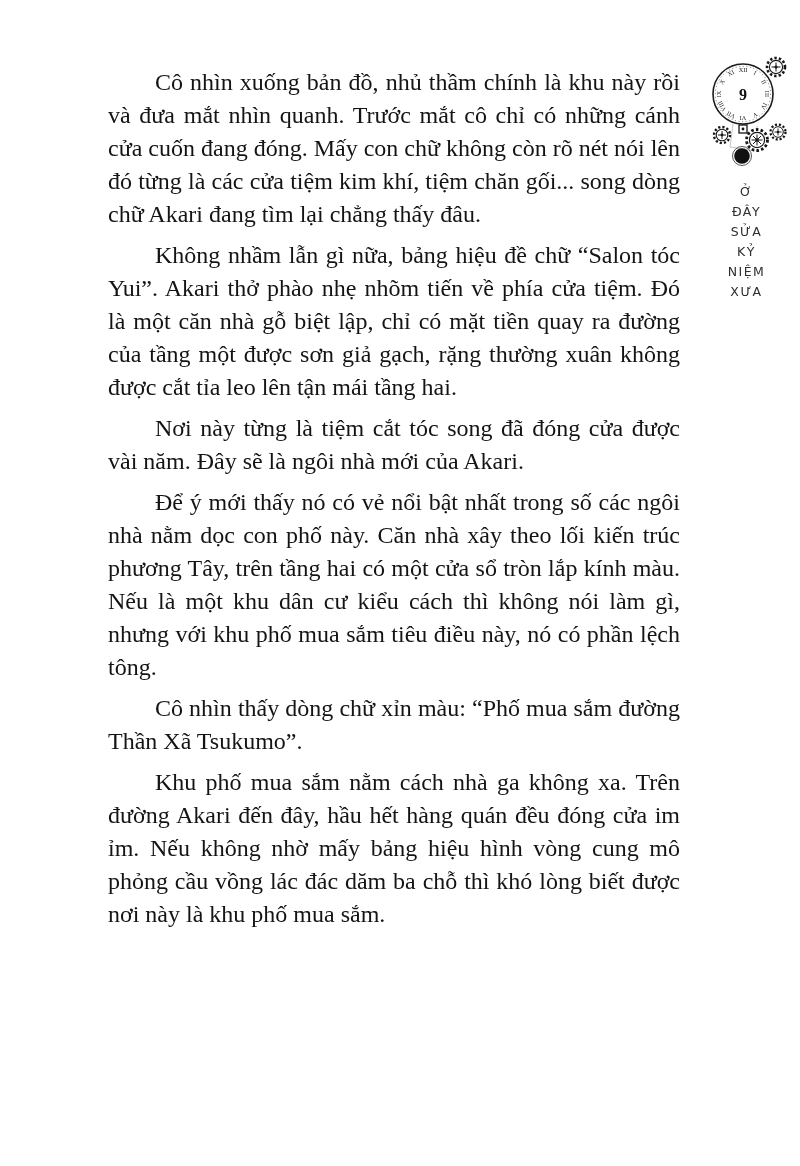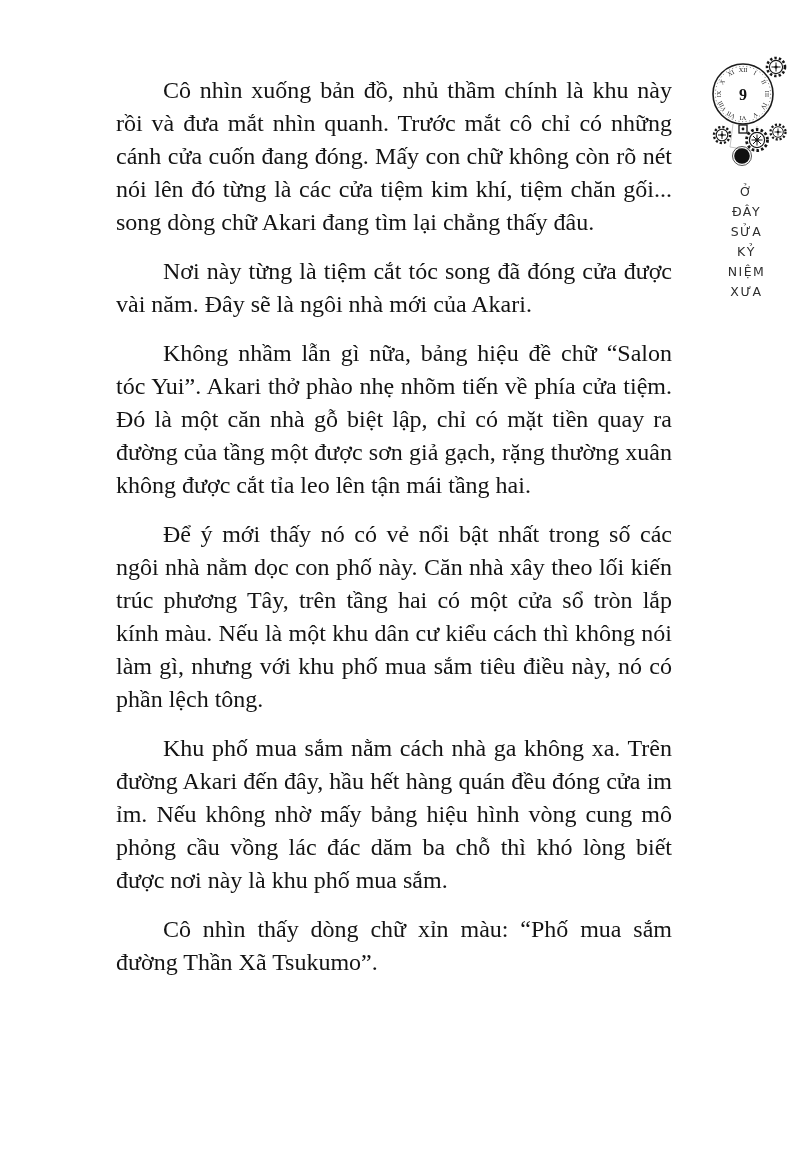--- a/index.html
+++ b/index.html
@@ -6,21 +6,21 @@
   .page {
     position:relative; width:800px; height:1166px;
     background:#ffffff; overflow:hidden;
     font-family:"Liberation Serif","DejaVu Serif",serif;
   }
   .text-column {
     position:absolute; left:100px; top:58px; width:588px;
     color:#141414; font-size:24px; line-height:33px;
     text-align:justify;
   }
-  .text-column p { margin:16px; text-indent:47px; }
+  .text-column p { margin:8px; text-indent:47px; }
   .margin-column {
     position:absolute; left:693px; top:48px; width:107px;
     text-align:center;
   }
   svg.clock { display:block; margin:0 auto; }
   .numeral {
     font-family:"Liberation Serif",serif; font-size:6.3px; fill:#1c1c1c;
     text-anchor:middle; dominant-baseline:middle;
   }
   .pagenum {
@@ -35,25 +35,25 @@
   }
   .vertical-title span { display:block; }
 </style>
 </head>
 <body>
 
 <div class="page">
 
   <div class="text-column">
     <p>Cô nhìn xuống bản đồ, nhủ thầm chính là khu này rồi và đưa mắt nhìn quanh. Trước mắt cô chỉ có những cánh cửa cuốn đang đóng. Mấy con chữ không còn rõ nét nói lên đó từng là các cửa tiệm kim khí, tiệm chăn gối... song dòng chữ Akari đang tìm lại chẳng thấy đâu.</p>
+    <p>Không nhầm lẫn gì nữa, bảng hiệu đề chữ “Salon tóc Yui”. Akari thở phào nhẹ nhõm tiến về phía cửa tiệm. Đó là một căn nhà gỗ biệt lập, chỉ có mặt tiền quay ra đường của tầng một được sơn giả gạch, rặng thường xuân không được cắt tỉa leo lên tận mái tầng hai.</p>
     <p>Nơi này từng là tiệm cắt tóc song đã đóng cửa được vài năm. Đây sẽ là ngôi nhà mới của Akari.</p>
-    <p>Không nhầm lẫn gì nữa, bảng hiệu đề chữ “Salon tóc Yui”. Akari thở phào nhẹ nhõm tiến về phía cửa tiệm. Đó là một căn nhà gỗ biệt lập, chỉ có mặt tiền quay ra đường của tầng một được sơn giả gạch, rặng thường xuân không được cắt tỉa leo lên tận mái tầng hai.</p>
     <p>Để ý mới thấy nó có vẻ nổi bật nhất trong số các ngôi nhà nằm dọc con phố này. Căn nhà xây theo lối kiến trúc phương Tây, trên tầng hai có một cửa sổ tròn lắp kính màu. Nếu là một khu dân cư kiểu cách thì không nói làm gì, nhưng với khu phố mua sắm tiêu điều này, nó có phần lệch tông.</p>
+    <p>Cô nhìn thấy dòng chữ xỉn màu: “Phố mua sắm đường Thần Xã Tsukumo”.</p>
     <p>Khu phố mua sắm nằm cách nhà ga không xa. Trên đường Akari đến đây, hầu hết hàng quán đều đóng cửa im ỉm. Nếu không nhờ mấy bảng hiệu hình vòng cung mô phỏng cầu vồng lác đác dăm ba chỗ thì khó lòng biết được nơi này là khu phố mua sắm.</p>
-    <p>Cô nhìn thấy dòng chữ xỉn màu: “Phố mua sắm đường Thần Xã Tsukumo”.</p>
   </div>
 
   <div class="margin-column">
 
     <svg class="clock" width="107" height="124" viewBox="0 0 107 124">
 
       <path d="M40 76 L37 99 L62 103 L64 78" fill="none" stroke="#c6c6c6" stroke-width="1"></path>
 
       <g>
         <circle cx="83" cy="19" r="9" fill="#ffffff" stroke="#161616" stroke-width="2.6" stroke-dasharray="2.4 2.1"></circle>

